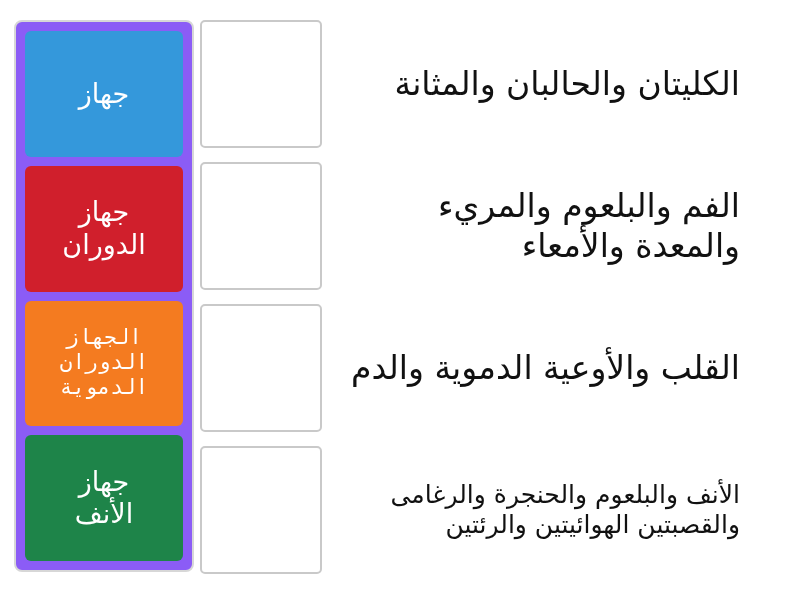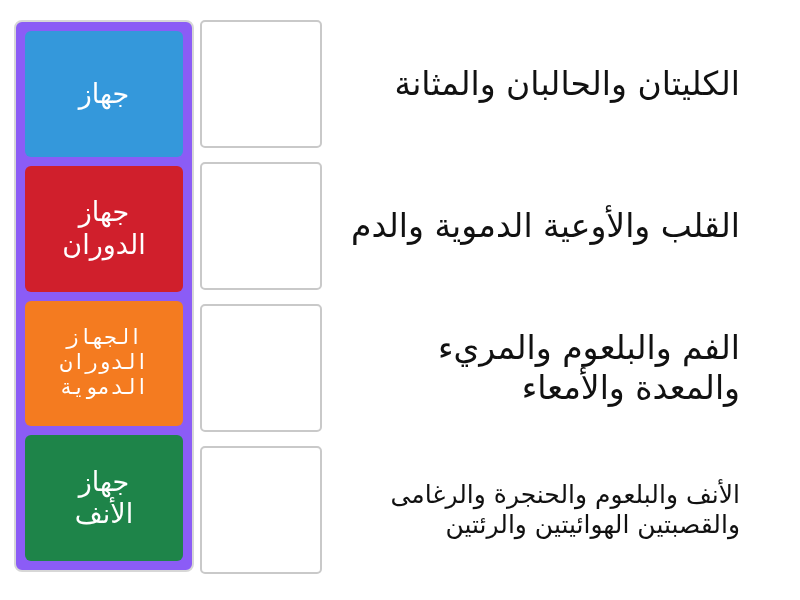--- a/index.html
+++ b/index.html
@@ -107,26 +107,26 @@
 <div id="app">
 
   <div class="prompt-column">
 
     <div class="prompt-row">
       <div class="prompt-text size-lg">الكليتان والحالبان والمثانة</div>
       <div class="drop-slot"></div>
     </div>
 
     <div class="prompt-row">
-      <div class="prompt-text size-lg">القلب والأوعية الدموية والدم</div>
+      <div class="prompt-text size-lg">الفم والبلعوم والمريء والمعدة والأمعاء</div>
       <div class="drop-slot"></div>
     </div>
 
     <div class="prompt-row">
-      <div class="prompt-text size-lg">الفم والبلعوم والمريء والمعدة والأمعاء</div>
+      <div class="prompt-text size-lg">القلب والأوعية الدموية والدم</div>
       <div class="drop-slot"></div>
     </div>
 
     <div class="prompt-row">
       <div class="prompt-text size-sm">الأنف والبلعوم والحنجرة والرغامى والقصبتين الهوائيتين والرئتين</div>
       <div class="drop-slot tall"></div>
     </div>
 
   </div>
 

